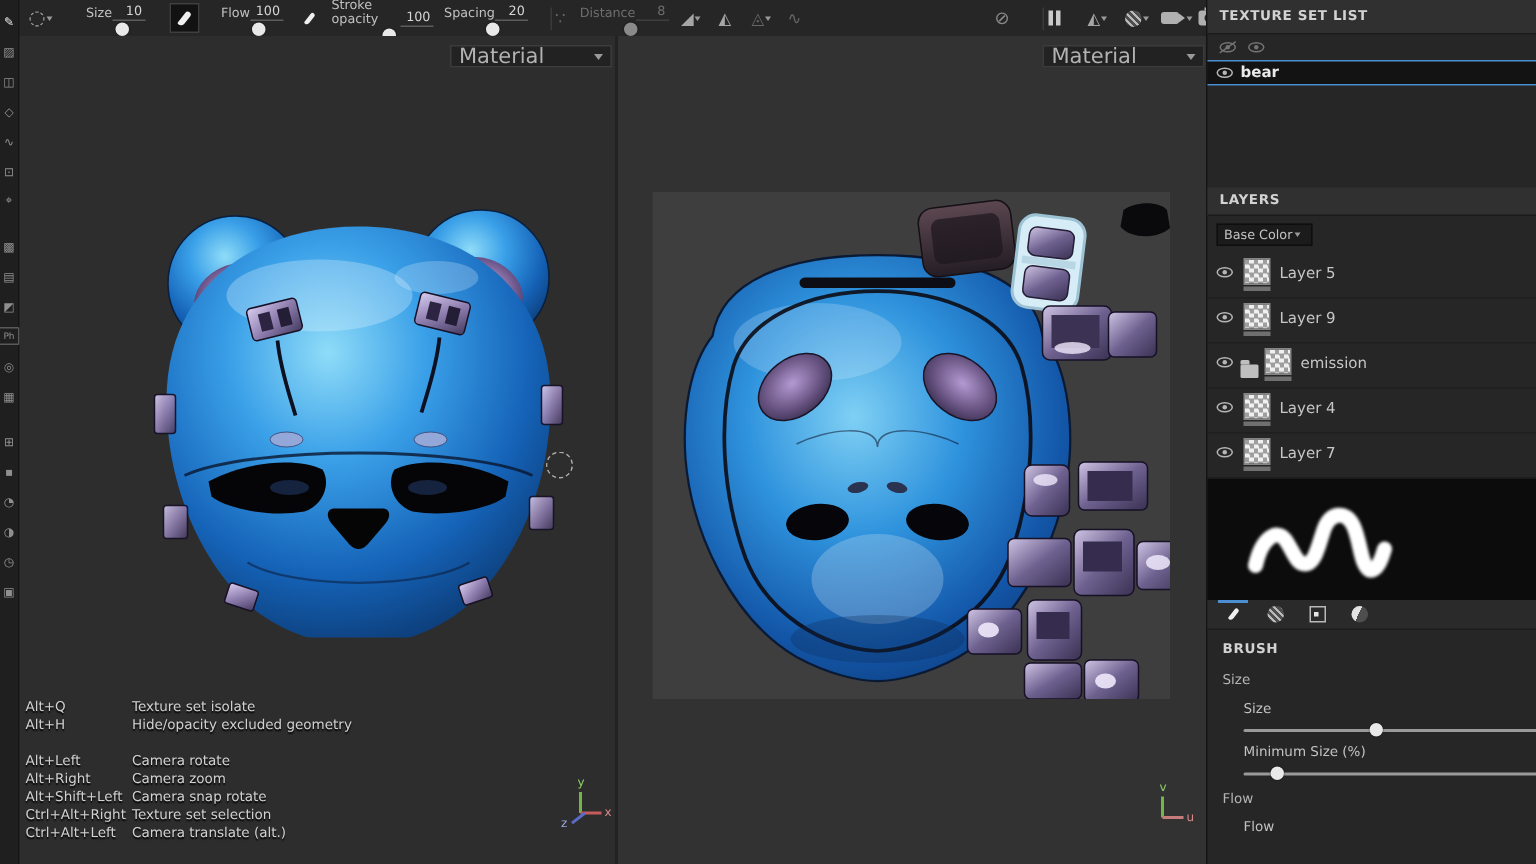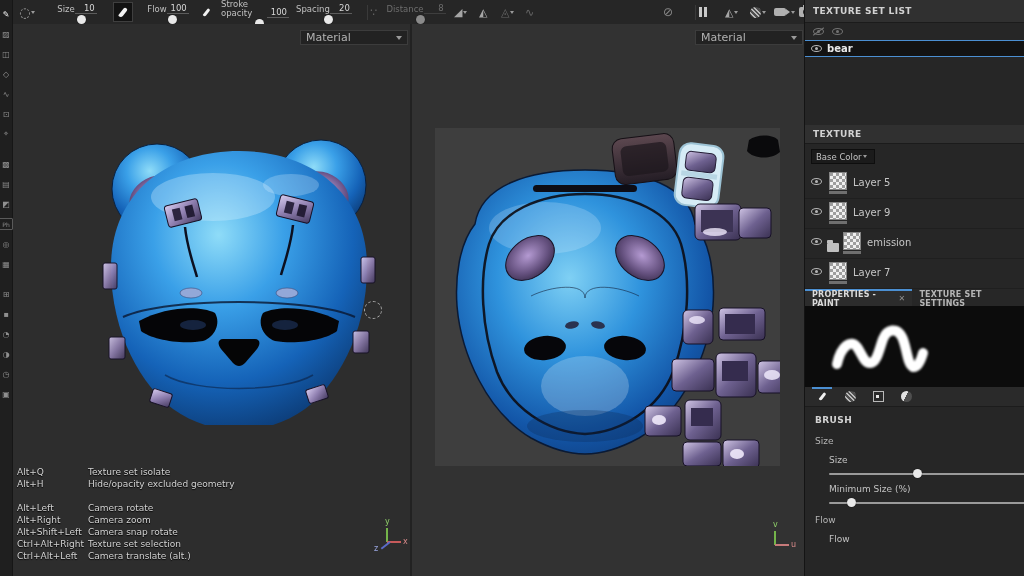--- a/index.html
+++ b/index.html
@@ -42,21 +42,21 @@
   .vidcam::after{content:"";position:absolute;right:-4px;top:1px;border-left:4px solid #b0b0b0;
                  border-top:3px solid transparent;border-bottom:3px solid transparent;}
   .photocam{width:13px;height:10px;background:#b0b0b0;border-radius:2px;position:relative;}
   .photocam::before{content:"";position:absolute;left:4px;top:-2px;width:5px;height:2px;background:#b0b0b0;}
   .photocam::after{content:"";position:absolute;left:3.5px;top:2px;width:6px;height:6px;border-radius:50%;background:#262626;}
   
   .vp3d{left:13px;top:24px;width:397px;height:552px;background:#2d2d2d;}
   .vp2d{left:412px;top:24px;width:392px;height:552px;background:#323232;}
   .vp-div{left:410px;top:24px;width:2px;height:552px;background:#222;}
   .mat-dd{height:15px;width:108px;background:#222;border:1px solid #3c3c3c;display:flex;align-items:center;
-          justify-content:space-between;padding:0 5px;font-size:11px;color:#b2b2b2;box-sizing:border-box;}
+          justify-content:space-between;padding:0 5px;font-size:14px;color:#b2b2b2;box-sizing:border-box;}
   .brush-cursor{width:16px;height:16px;border:1.5px dashed #d5d5d5;border-radius:50%;opacity:.75;}
   
   .sc{left:17px;top:466px;font-size:9px;line-height:12px;color:#d2d2d2;text-shadow:0 1px 1px #000;}
   .sc-row{display:flex;}
   .sc-key{width:71px;}
   .sc-gap{height:12px;}
   
   .axis{font-size:8px;line-height:1;}
   .axline{position:absolute;}
   
@@ -456,21 +456,21 @@
     <span class="eye dim3"></span>
   </div>
   <div class="tsl-item">
     <span class="eye"></span>
     <span>bear</span>
   </div>
 
   <div style="height:68px;"></div>
 
   <div class="phead" style="height:18px;">
-    <span>TEXTURE</span>
+    <span>LAYERS</span>
   </div>
   <div style="height:25px;position:relative;">
     <div class="dd abs" style="left:6px;top:5px;width:64px;height:15px;">
       <span>Base Color</span>
         <span class="caret sm"></span>
     </div>
   </div>
 
   <div class="lrow">
     <span class="eye"></span>
@@ -488,32 +488,29 @@
     <span class="eye"></span>
     <span class="folder abs" style="left:22px;top:8px;"></span>
     <span class="checker" style="left:38px;"></span>
     <span class="minibar" style="left:38px;"></span>
     <span class="lname" style="left:62px;">emission</span>
   </div>
   <div class="lrow">
     <span class="eye"></span>
     <span class="checker"></span>
     <span class="minibar"></span>
+    <span class="lname">Layer 4</span>
+  </div>
+  <div class="lrow">
+    <span class="eye"></span>
+    <span class="checker"></span>
+    <span class="minibar"></span>
     <span class="lname">Layer 7</span>
   </div>
 
-  <div class="tabbar">
-    <div class="tab active">
-      <span>PROPERTIES - PAINT</span>
-      <span class="xclose">✕</span>
-    </div>
-    <div class="tab inactive">
-      <span>TEXTURE SET SETTINGS</span>
-    </div>
-  </div>
 
   <div class="preview">
     <svg width="220" height="81" viewBox="0 0 220 81" style="filter:blur(1.1px);">
       <path d="M 32,58 C 36,40 46,33 52,41 C 57,48 59,57 65,57 C 72,57 74,44 78,33
                C 82,23 92,21 97,31 C 102,41 102,58 108,61 C 113,62 116,54 118,47" stroke="#ffffff" stroke-width="10" stroke-linecap="round" fill="none"></path>
     </svg>
   </div>
 
   <div class="ptools">
     <span class="ptool active">

